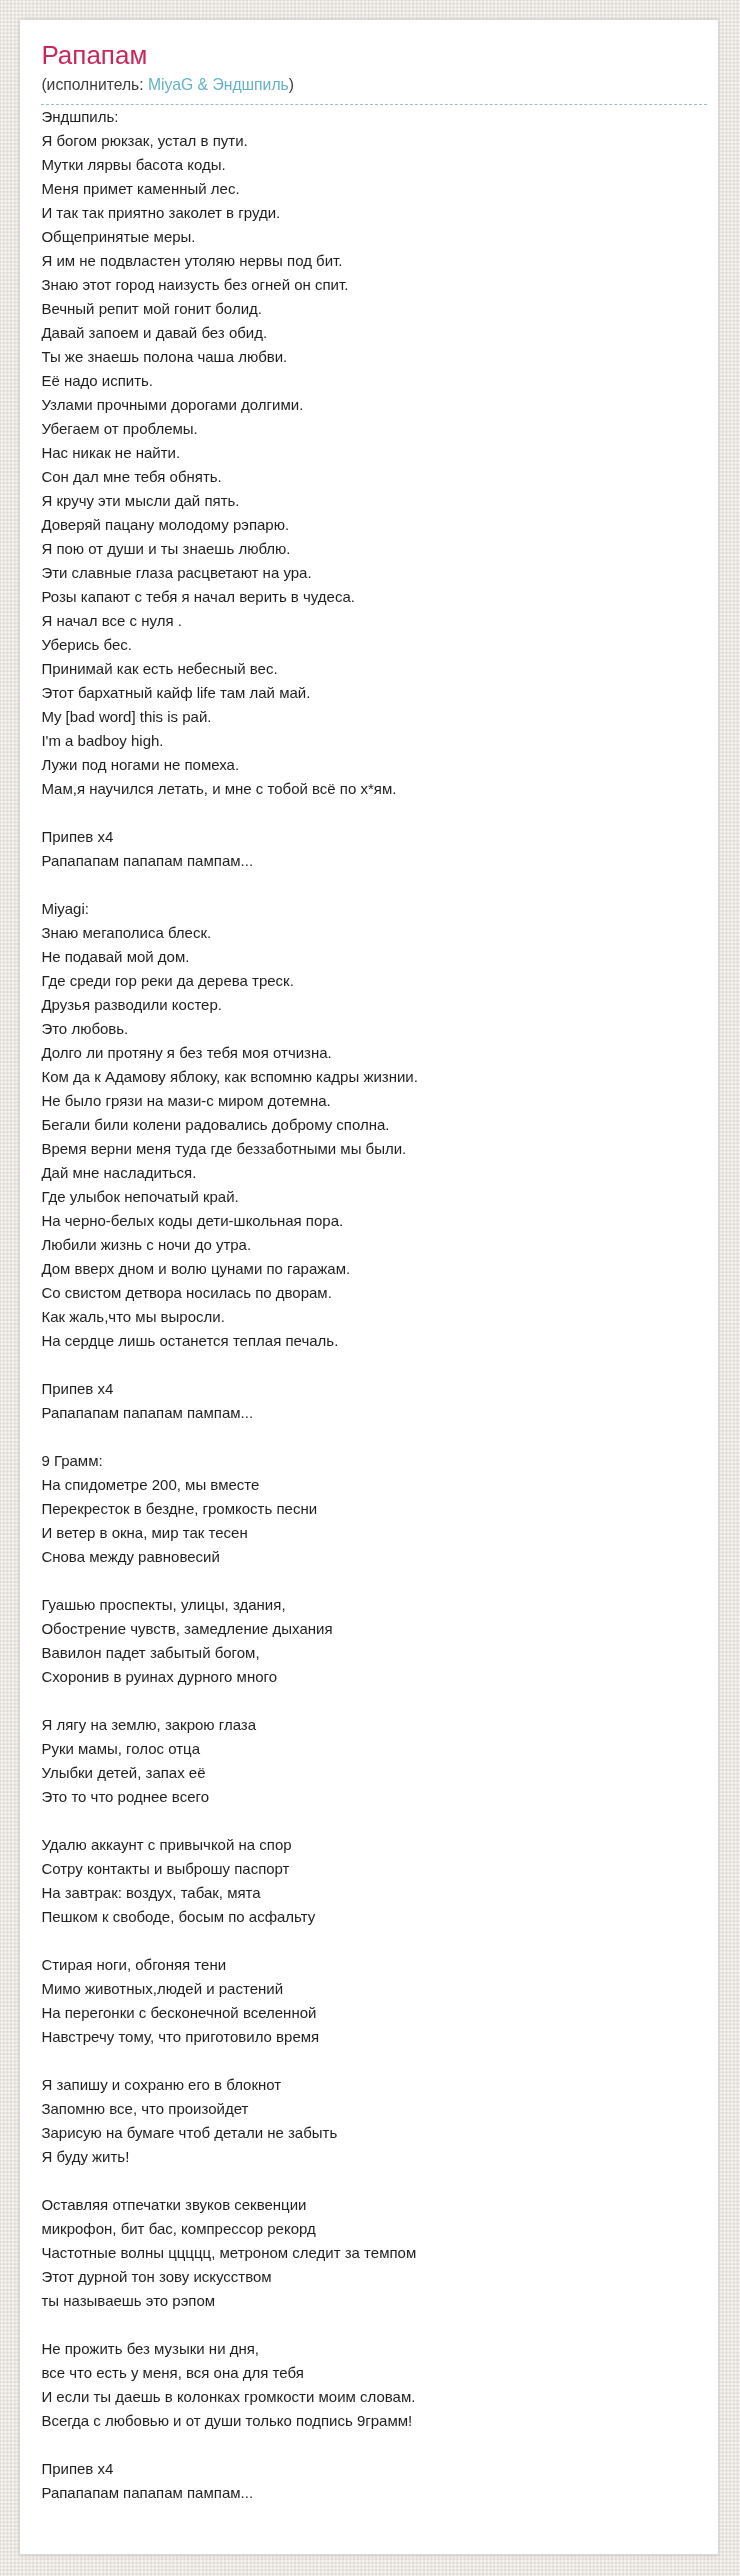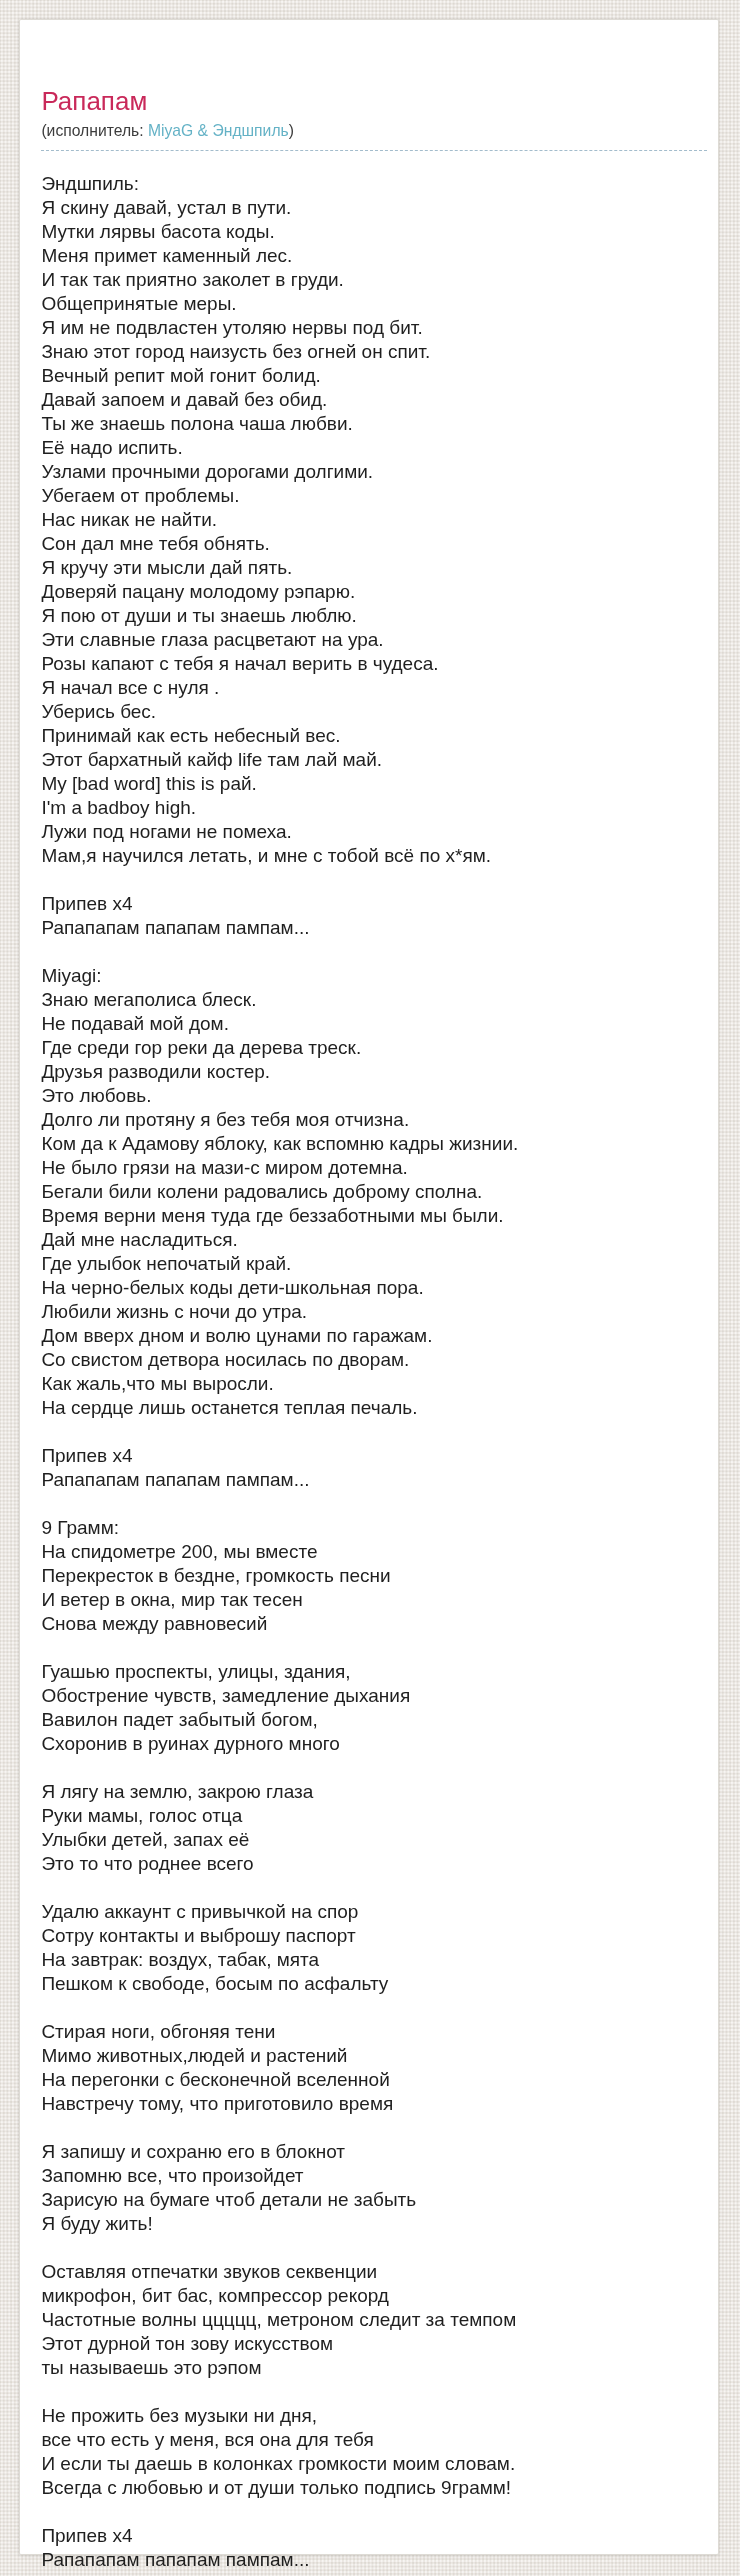--- a/index.html
+++ b/index.html
@@ -27,43 +27,42 @@
     height: 2536px;
     background: var(--card-bg, #ffffff);
     border: 0.9px solid #dedbd5;
     border-radius: 1.9px;
     box-shadow: 0 0.9px 3.7px rgba(0,0,0,.10);
     padding: 19.4px 11px 28px 21px;
   }
   .header {
     border-bottom: 0.9px dashed var(--divider, #a3bccc);
     padding-bottom: 8.3px;
-    margin-top: 46px;
   }
   .song-title {
     margin: 0;
     font-size: 26px;
     font-weight: normal;
     line-height: 31.5px;
     color: var(--title-color, #c9295a);
   }
   .artist-line {
     margin-top: 3.7px;
     font-size: 15.7px;
     line-height: 20.4px;
     color: #3c3c3c;
   }
   .artist-link {
     color: var(--link-color, #64b2c6);
     text-decoration: none;
     cursor: pointer;
   }
   .lyrics {
-    margin-top: 21px;
-    font-size: 19px;
+    margin-top: 0;
+    font-size: 15px;
     line-height: 24px;
     color: var(--text-color, #1f1f1f);
   }
   .stanza + .stanza {
     margin-top: 24px;
   }
   .line {
     white-space: pre-wrap;
   }
 </style>
@@ -71,21 +70,21 @@
 <body style="background-color: rgb(235, 231, 226);">
 
 <div class="card">
   <div class="header">
     <h1 class="song-title">Рапапам</h1>
     <div class="artist-line"><span>(исполнитель: </span><a class="artist-link">MiyaG &amp; Эндшпиль</a><span>)</span></div>
   </div>
   <div class="lyrics">
       <div class="stanza">
         <div class="line">Эндшпиль:</div>
-        <div class="line">Я скину давай, устал в пути.</div>
+        <div class="line">Я богом рюкзак, устал в пути.</div>
         <div class="line">Мутки лярвы басота коды.</div>
         <div class="line">Меня примет каменный лес.</div>
         <div class="line">И так так приятно заколет в груди.</div>
         <div class="line">Общепринятые меры.</div>
         <div class="line">Я им не подвластен утоляю нервы под бит.</div>
         <div class="line">Знаю этот город наизусть без огней он спит.</div>
         <div class="line">Вечный репит мой гонит болид.</div>
         <div class="line">Давай запоем и давай без обид.</div>
         <div class="line">Ты же знаешь полона чаша любви.</div>
         <div class="line">Её надо испить.</div>

